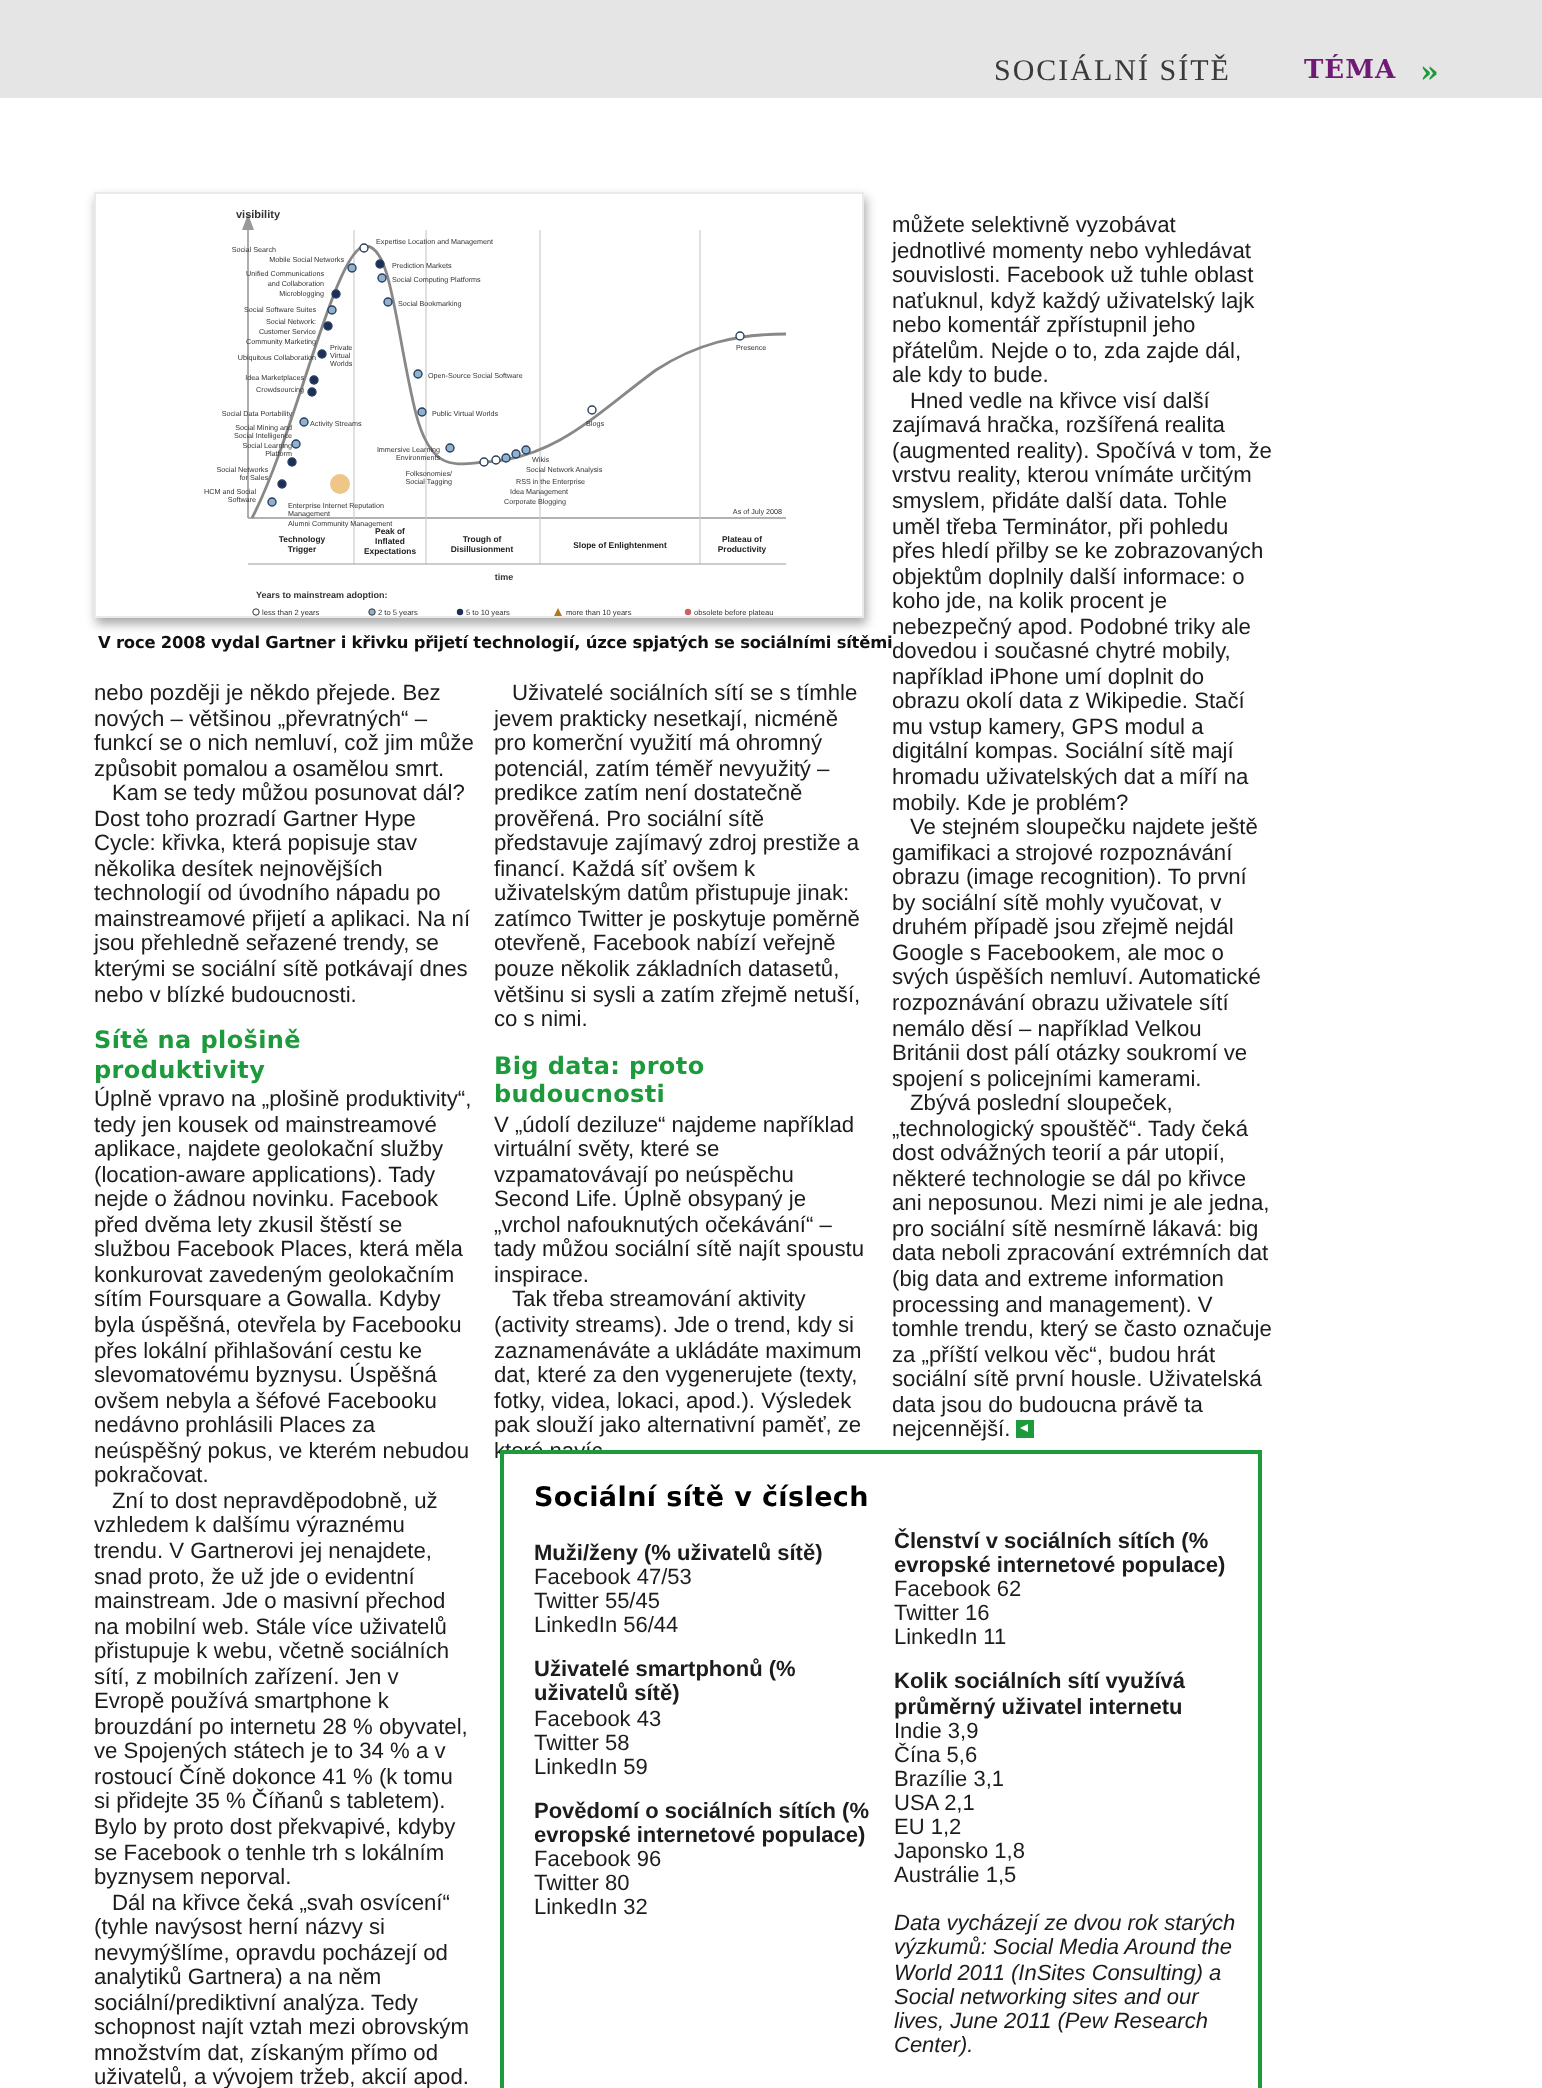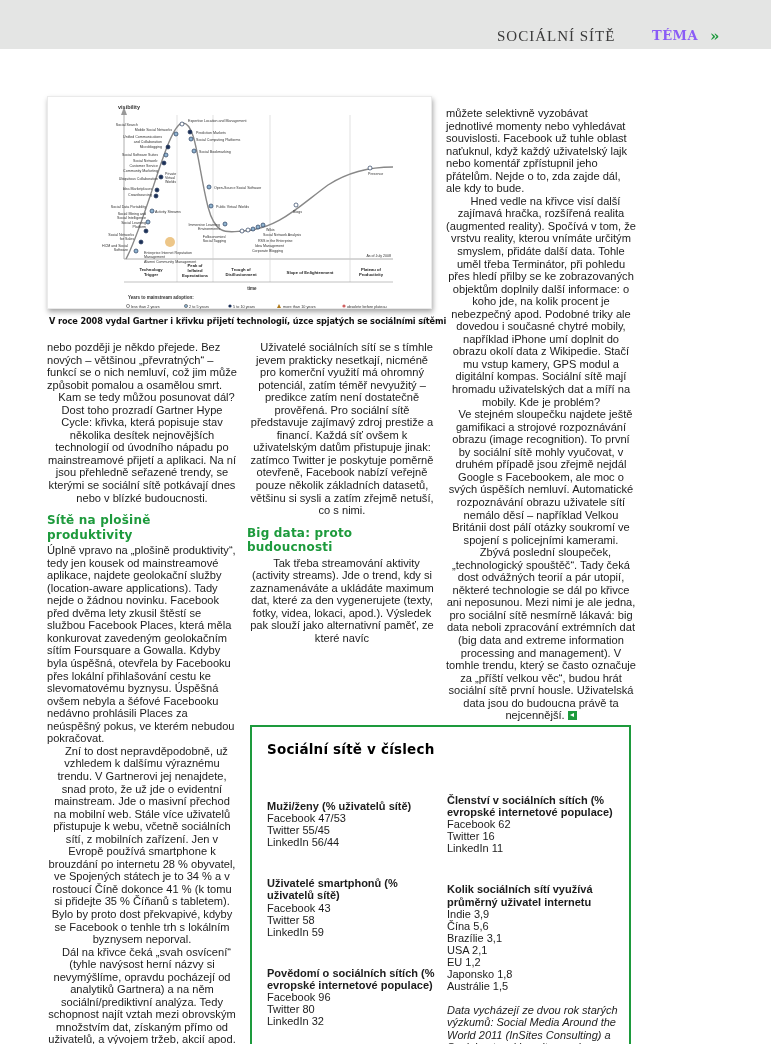--- a/index.html
+++ b/index.html
@@ -1,45 +1,45 @@
 <!DOCTYPE html>
 <html><head>
 <meta charset="utf-8">
 <style>
   * { box-sizing: border-box; margin: 0; padding: 0; }
   html, body { width: 771px; height: 1044px; overflow: hidden; background: #ffffff; }
   body { font-family: "Liberation Sans", sans-serif; color: #1a1a1a; position: relative; }
 
   .header-bar { position: absolute; left: 0; top: 0; width: 771px; height: 49px; background: #e4e5e4; }
   .header-section { position: absolute; left: 497px; top: 28px; font-family: "Liberation Serif", serif; font-size: 15px; letter-spacing: 1px; color: #3a3a3a; }
-  .header-tema { position: absolute; left: 652px; top: 28px; font-family: "DejaVu Serif", serif; font-weight: bold; font-size: 13px; color: #8b5cf6; letter-spacing: 0.5px; }
+  .header-tema { position: absolute; left: 652px; top: 28px; font-family: "DejaVu Serif", serif; font-weight: bold; font-size: 13px; color: #701a75; letter-spacing: 0.5px; }
   .header-chevron { position: absolute; left: 710px; top: 27px; font-family: "DejaVu Serif", serif; font-weight: bold; font-size: 15px; color: #1d9a3c; }
 
   .figure { position: absolute; left: 47px; top: 96px; width: 385px; height: 213px; background: #ffffff; box-shadow: 1px 3px 5px rgba(0,0,0,0.35); border: 1px solid #eaeaea; }
   .figure svg { position: absolute; left: 0; top: 0; }
   .caption { position: absolute; left: 49px; top: 316px; font-family: "DejaVu Sans", sans-serif; font-weight: bold; font-size: 8.2px; color: #111; letter-spacing: -0.1px; white-space: nowrap; }
 
   .col { position: absolute; font-family: "Liberation Sans", sans-serif; font-size: 11.1px; line-height: 12.55px; color: #1c1c1c; }
   .col p { text-indent: 0; }
-  .col p.ind { text-indent: 9px; text-align: center; }
+  .col p.ind { text-indent: 9px; }
   .col h2 { font-family: "DejaVu Sans", sans-serif; font-weight: bold; color: #1d9a3c; font-size: 12px; line-height: 14.5px; margin: 9px 0 2px 0; letter-spacing: 0.2px; }
   .col1 { left: 47px; top: 341px; width: 190px; }
   .col2 { left: 247px; top: 341px; width: 190px; }
   .col3 { left: 446px; top: 107px; width: 190px; }
 
   .end-mark { display: inline-block; width: 9px; height: 9px; background: #1d9a3c; vertical-align: -1px; position: relative; margin-left: 3px; }
   .end-mark::after { content: ""; position: absolute; left: 2px; top: 2px; border-right: 4px solid #fff; border-top: 2.5px solid transparent; border-bottom: 2.5px solid transparent; }
 
   .stats-box { position: absolute; left: 250px; top: 725px; width: 381px; height: 330px; border: 2px solid #1d9a3c; border-bottom: none; background: #fff; }
   .stats-title { position: absolute; left: 15px; top: 14px; font-family: "DejaVu Sans", sans-serif; font-weight: bold; font-size: 13.5px; color: #000000; letter-spacing: 0.2px; }
   .stats-col { position: absolute; font-family: "Liberation Sans", sans-serif; font-size: 11px; line-height: 12.1px; color: #1c1c1c; width: 180px; }
   .stats-col.left { left: 15px; top: 44px; }
   .stats-col.right { left: 195px; top: 38px; }
   .stat-group { margin-bottom: 10px; }
-  .stat-head { font-weight: bold; margin-top: 29px; }
+  .stat-head { font-weight: bold; }
   .stat-note { font-style: italic; margin-top: 12px; }
 </style>
 </head>
 <body>
 
 <div class="header-bar"></div>
 <div class="header-section">SOCIÁLNÍ SÍTĚ</div>
 <div class="header-tema">TÉMA</div>
 <div class="header-chevron">»</div>
 
@@ -175,20 +175,21 @@
   <p class="ind">Kam se tedy můžou posunovat dál? Dost toho prozradí Gartner Hype Cycle: křivka, která popisuje stav několika desítek nejnovějších technologií od úvodního nápadu po mainstreamové přijetí a aplikaci. Na ní jsou přehledně seřazené trendy, se kterými se sociální sítě potkávají dnes nebo v blízké budoucnosti.</p>
   <h2>Sítě na plošině produktivity</h2>
   <p>Úplně vpravo na „plošině produktivity“, tedy jen kousek od mainstreamové aplikace, najdete geolokační služby (location-aware applications). Tady nejde o žádnou novinku. Facebook před dvěma lety zkusil štěstí se službou Facebook Places, která měla konkurovat zavedeným geolokačním sítím Foursquare a Gowalla. Kdyby byla úspěšná, otevřela by Facebooku přes lokální přihlašování cestu ke slevomatovému byznysu. Úspěšná ovšem nebyla a šéfové Facebooku nedávno prohlásili Places za neúspěšný pokus, ve kterém nebudou pokračovat.</p>
   <p class="ind">Zní to dost nepravděpodobně, už vzhledem k dalšímu výraznému trendu. V Gartnerovi jej nenajdete, snad proto, že už jde o evidentní mainstream. Jde o masivní přechod na mobilní web. Stále více uživatelů přistupuje k webu, včetně sociálních sítí, z mobilních zařízení. Jen v Evropě používá smartphone k brouzdání po internetu 28 % obyvatel, ve Spojených státech je to 34 % a v rostoucí Číně dokonce 41 % (k tomu si přidejte 35 % Číňanů s tabletem). Bylo by proto dost překvapivé, kdyby se Facebook o tenhle trh s lokálním byznysem neporval.</p>
   <p class="ind">Dál na křivce čeká „svah osvícení“ (tyhle navýsost herní názvy si nevymýšlíme, opravdu pocházejí od analytiků Gartnera) a na něm sociální/prediktivní analýza. Tedy schopnost najít vztah mezi obrovským množstvím dat, získaným přímo od uživatelů, a vývojem tržeb, akcií apod. Díky tomu pak lze předvídat vývoj v blízké budoucnosti. Na základě statistik</p>
 </div>
 
 <div class="col col2">
   <p class="ind">Uživatelé sociálních sítí se s tímhle jevem prakticky nesetkají, nicméně pro komerční využití má ohromný potenciál, zatím téměř nevyužitý – predikce zatím není dostatečně prověřená. Pro sociální sítě představuje zajímavý zdroj prestiže a financí. Každá síť ovšem k uživatelským datům přistupuje jinak: zatímco Twitter je poskytuje poměrně otevřeně, Facebook nabízí veřejně pouze několik základních datasetů, většinu si sysli a zatím zřejmě netuší, co s nimi.</p>
   <h2>Big data: proto budoucnosti</h2>
+  <p>V „údolí deziluze“ najdeme například virtuální světy, které se vzpamatovávají po neúspěchu Second Life. Úplně obsypaný je „vrchol nafouknutých očekávání“ – tady můžou sociální sítě najít spoustu inspirace.</p>
   <p class="ind">Tak třeba streamování aktivity (activity streams). Jde o trend, kdy si zaznamenáváte a ukládáte maximum dat, které za den vygenerujete (texty, fotky, videa, lokaci, apod.). Výsledek pak slouží jako alternativní paměť, ze které navíc</p>
 </div>
 
 <div class="col col3">
   <p>můžete selektivně vyzobávat jednotlivé momenty nebo vyhledávat souvislosti. Facebook už tuhle oblast naťuknul, když každý uživatelský lajk nebo komentář zpřístupnil jeho přátelům. Nejde o to, zda zajde dál, ale kdy to bude.</p>
   <p class="ind">Hned vedle na křivce visí další zajímavá hračka, rozšířená realita (augmented reality). Spočívá v tom, že vrstvu reality, kterou vnímáte určitým smyslem, přidáte další data. Tohle uměl třeba Terminátor, při pohledu přes hledí přilby se ke zobrazovaných objektům doplnily další informace: o koho jde, na kolik procent je nebezpečný apod. Podobné triky ale dovedou i současné chytré mobily, například iPhone umí doplnit do obrazu okolí data z Wikipedie. Stačí mu vstup kamery, GPS modul a digitální kompas. Sociální sítě mají hromadu uživatelských dat a míří na mobily. Kde je problém?</p>
   <p class="ind">Ve stejném sloupečku najdete ještě gamifikaci a strojové rozpoznávání obrazu (image recognition).   To první by sociální sítě mohly vyučovat, v druhém případě jsou zřejmě nejdál Google s Facebookem, ale moc o svých úspěších nemluví. Automatické rozpoznávání obrazu uživatele sítí nemálo děsí – například Velkou Británii dost pálí otázky soukromí ve spojení s policejními kamerami.</p>
   <p class="ind"><span>Zbývá poslední sloupeček, „technologický spouštěč“. Tady čeká dost odvážných teorií a pár utopií, některé technologie se dál po křivce ani neposunou. Mezi nimi je ale jedna, pro sociální sítě nesmírně lákavá: big data neboli zpracování extrémních dat (big data and extreme information processing and management). V tomhle trendu, který se často označuje za „příští velkou věc“, budou hrát sociální sítě první housle. Uživatelská data jsou do budoucna právě ta nejcennější.</span><span class="end-mark"></span></p>
 </div>
 

